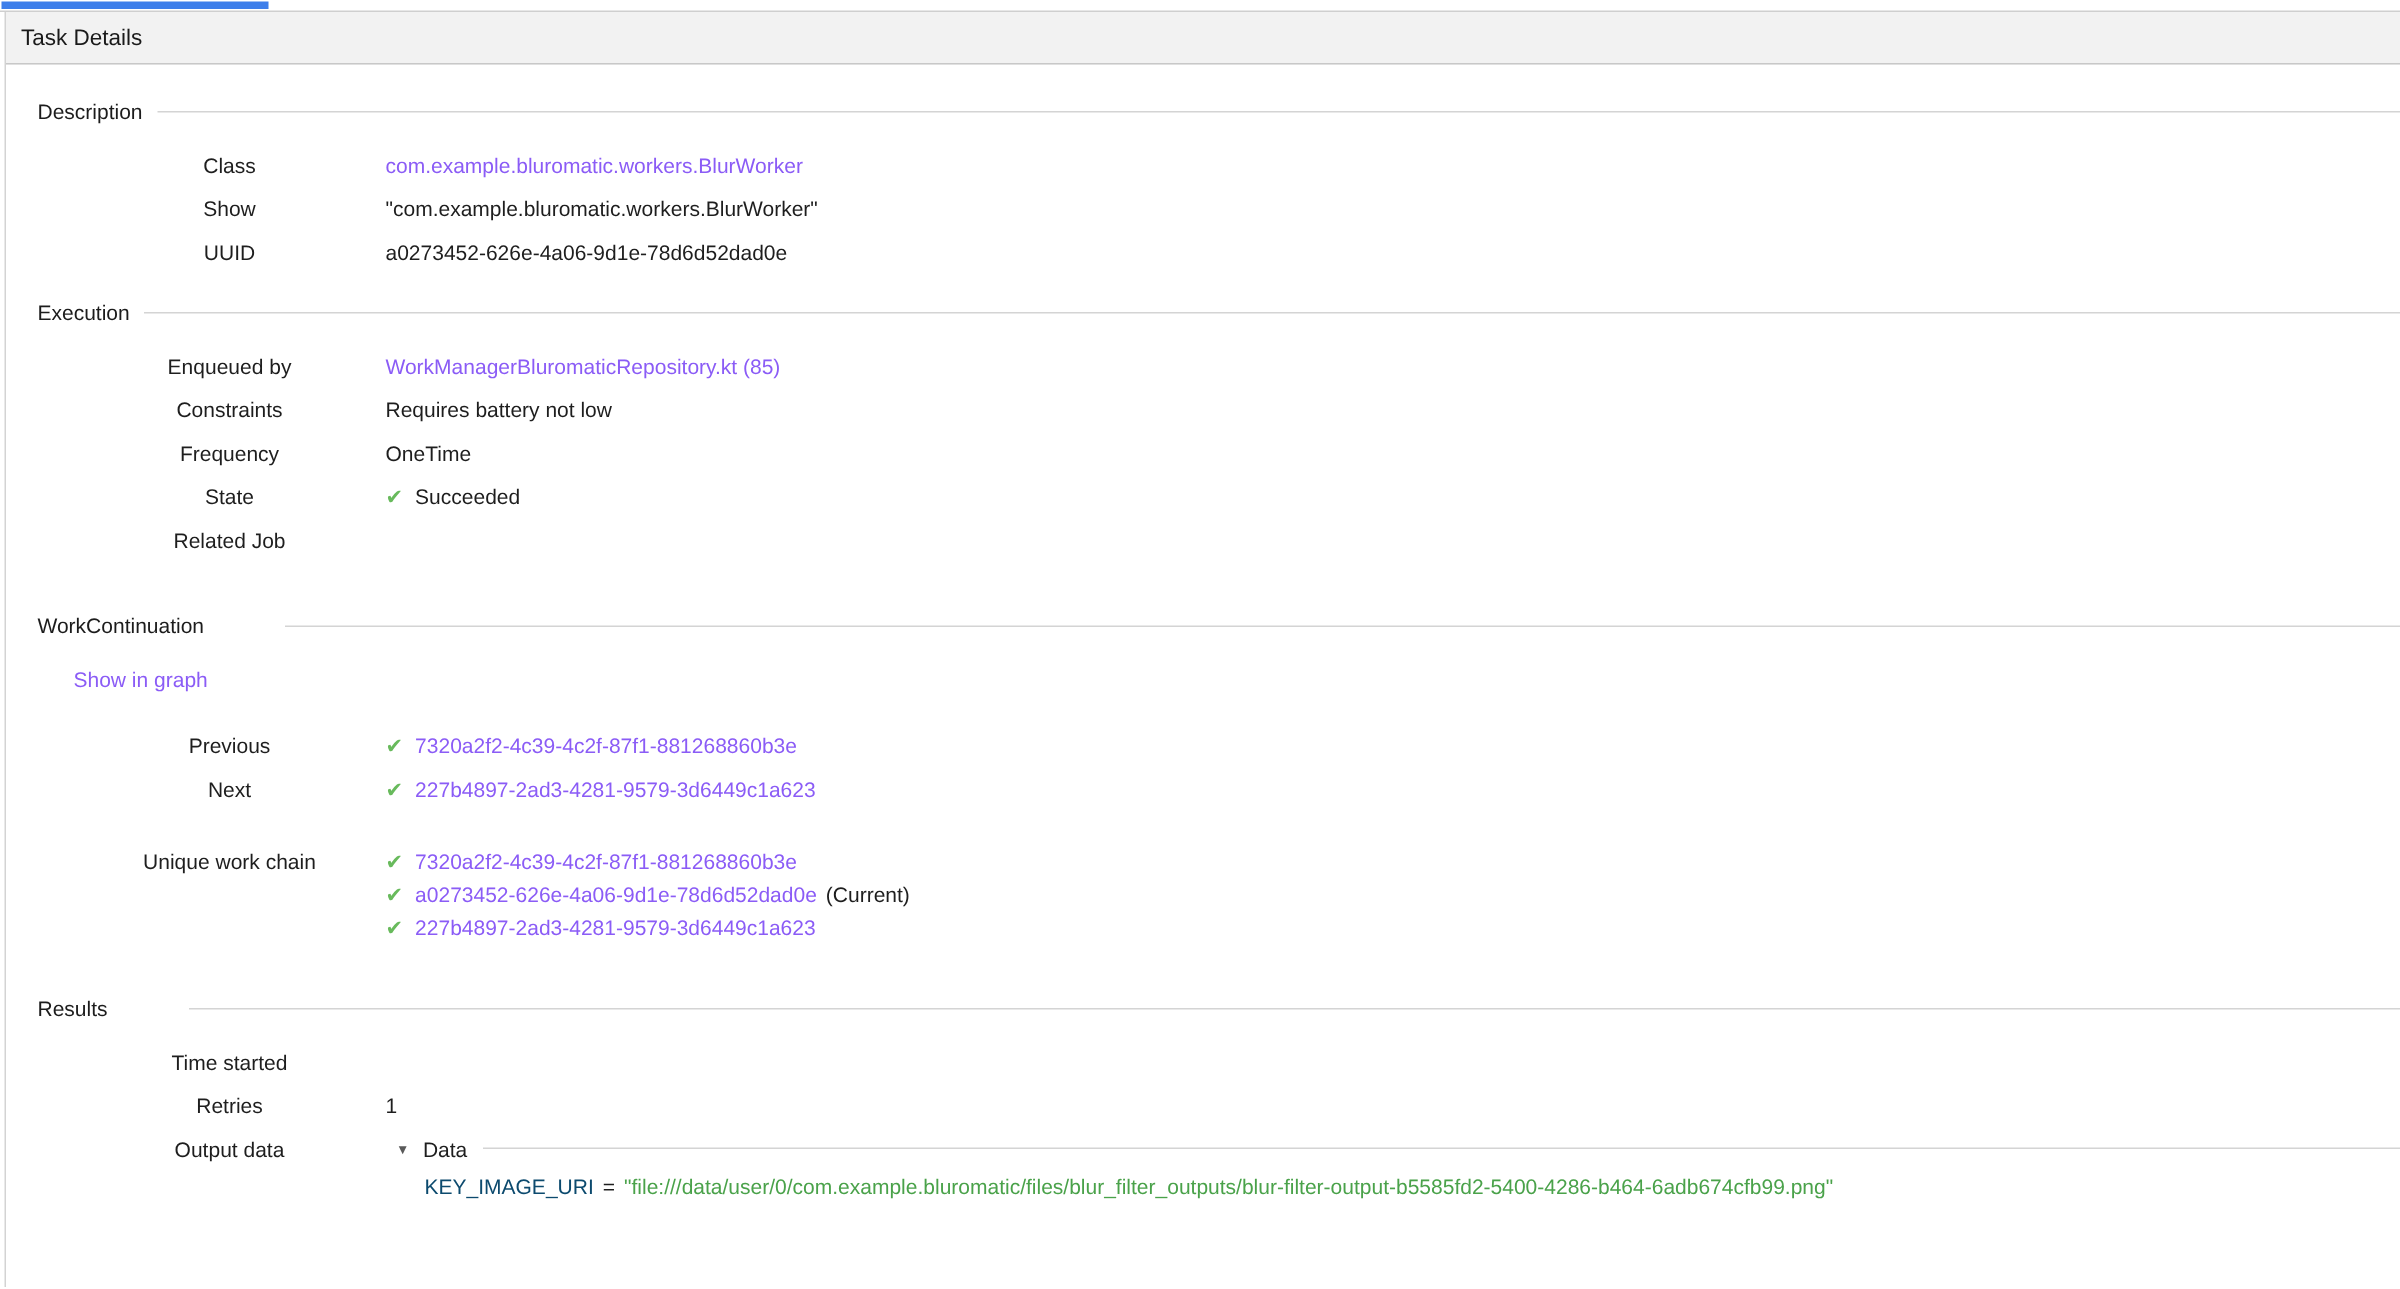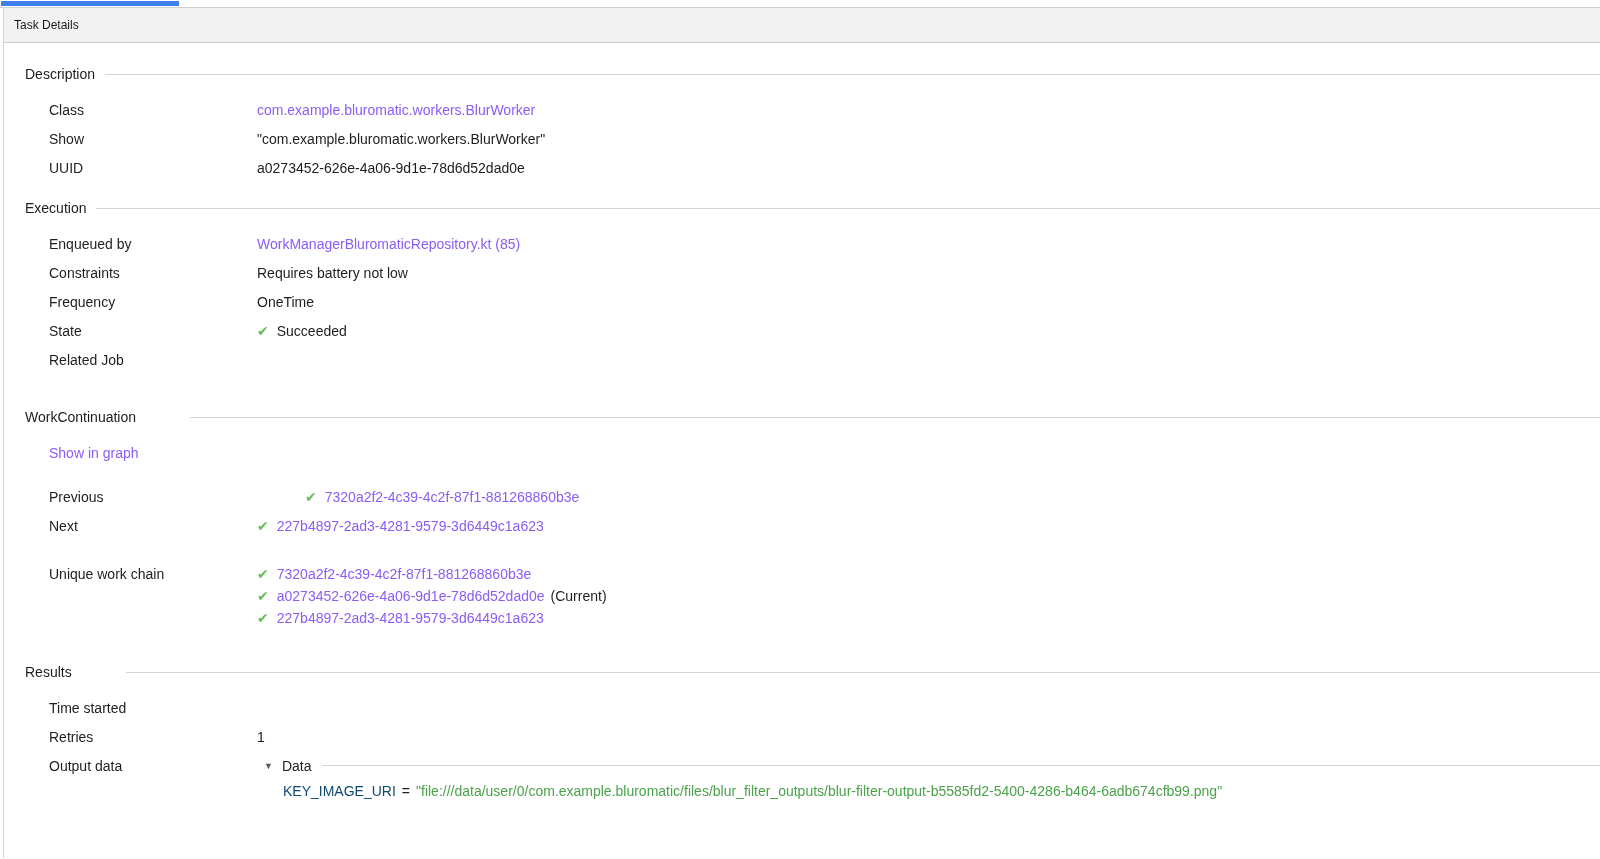--- a/index.html
+++ b/index.html
@@ -28,50 +28,50 @@
     border-left: 1px solid #d3d3d3;
     height: 850px;
     background: #ffffff;
   }
   .panel-header {
     height: 35px;
     line-height: 35px;
     background: #f2f2f2;
     border-bottom: 1px solid #c8c8c8;
     padding-left: 10px;
-    font-size: 12px;
+    font-size: 15px;
     color: #1a1a1a;
   }
   .content { background: #ffffff; }
   .section-title-row {
     display: flex;
     align-items: center;
     height: 20px;
     margin: 21px 0 11px 21px;
     font-size: 14px;
     color: #1c1c1c;
     white-space: nowrap;
   }
   .section-title-row.mt32 { margin-top: 16px; }
   .section-title-row.mt33 { margin-top: 33px; gap: 44px; }
   .hline {
     flex: 1;
     height: 1px;
     background: #d4d4d4;
     margin-left: 10px;
   }
-  .rows { margin-left: 45px; }
+  .rows { margin-left: 45px; text-align: center; }
   .row {
     display: flex;
     align-items: center;
     height: 29px;
     white-space: nowrap;
   }
   .row.compact { height: 22px; }
-  .row.mt15 { margin-top: 15px; gap: 48px; }
+  .row.mt15 { margin-top: 15px; }
   .rows-group.mt23 { margin-top: 23px; }
   .label {
     width: 208px;
     flex-shrink: 0;
     color: #1e1e1e;
   }
   .value {
     flex: 1;
     display: flex;
     align-items: center;

